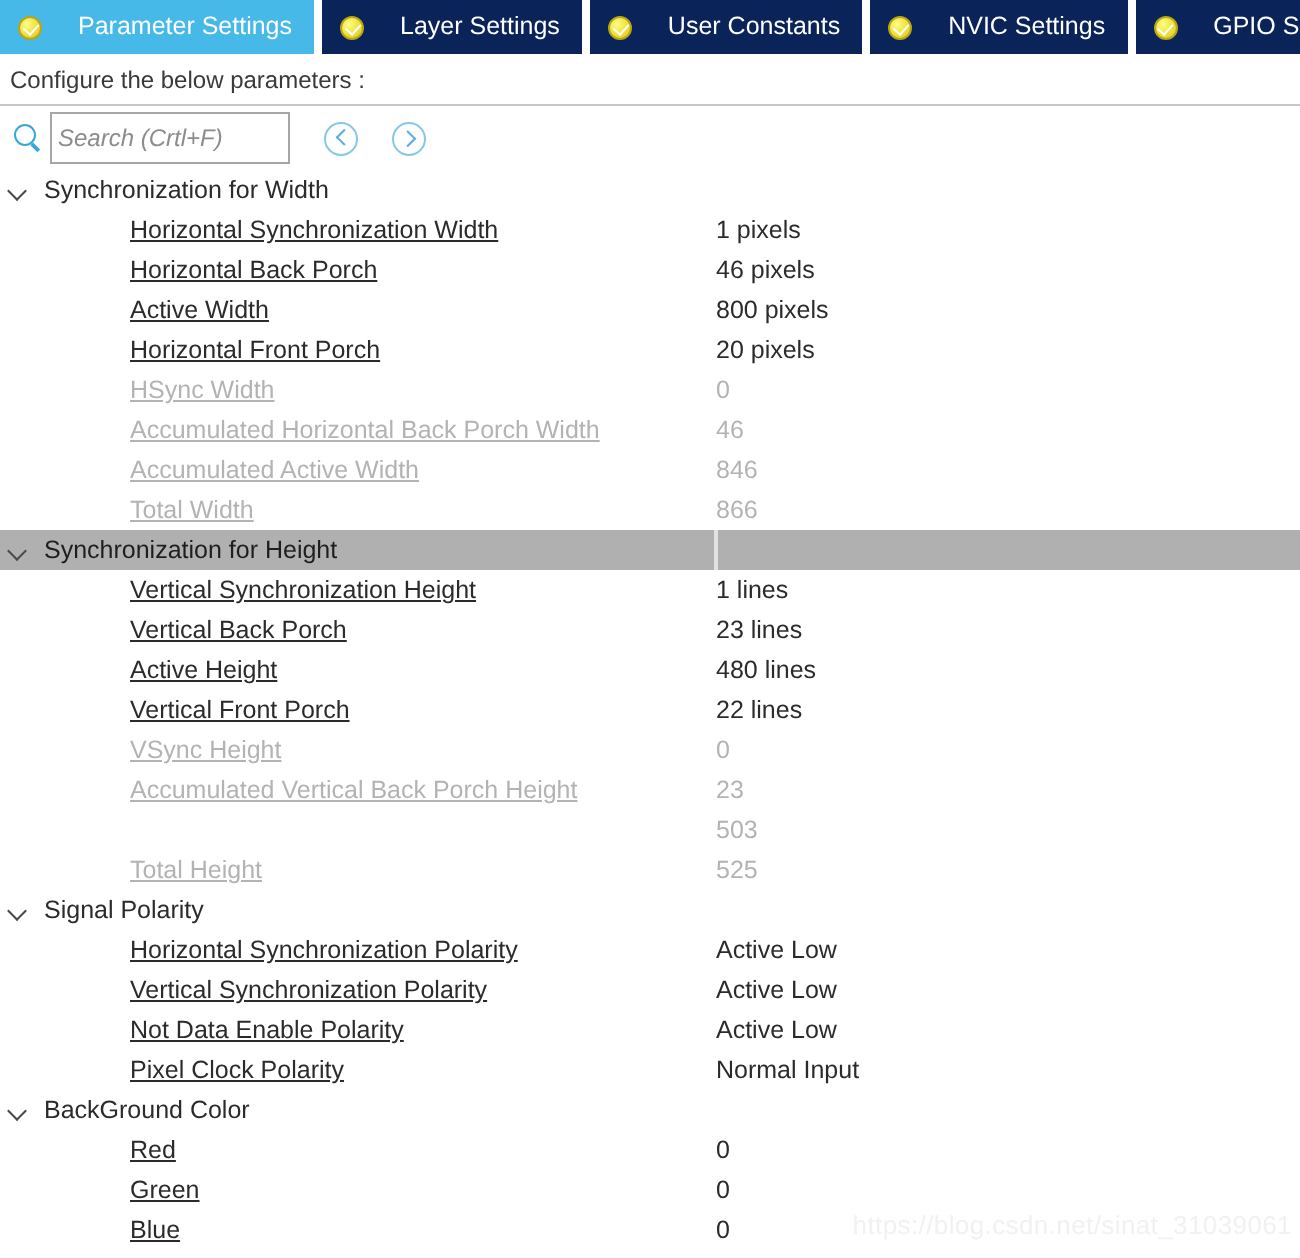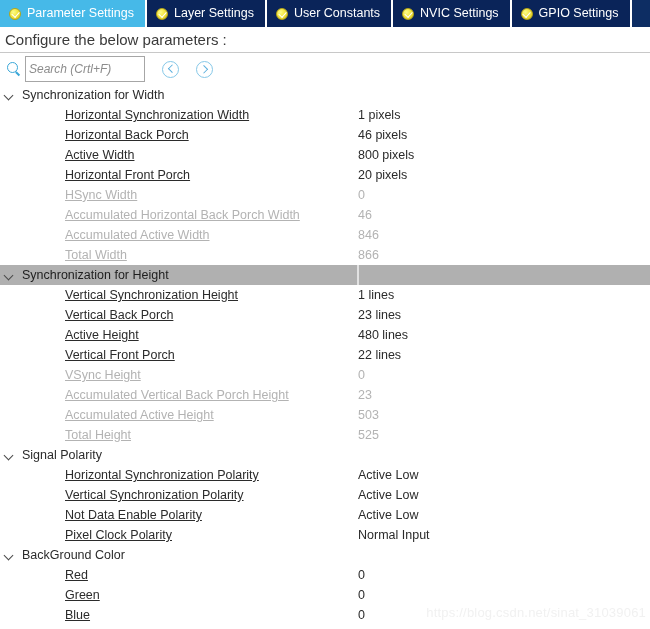--- a/index.html
+++ b/index.html
@@ -16,27 +16,27 @@
     position: relative;
     height: 27px;
     background: #0d2d63;
     display: flex;
     align-items: stretch;
     overflow: hidden;
   }
   .tab {
     display: flex;
     align-items: center;
-    gap: 6px;
+    gap: 18px;
     padding: 0 11px 0 9px;
     background: #0a2459;
     color: #ffffff;
     font-size: 12.5px;
     white-space: nowrap;
-    border-right: 2px solid #ffffff;
+    border-right: 4px solid #ffffff;
     cursor: default;
   }
   .tab.active {
     background: #46b9e8;
     color: #ffffff;
   }
   .tab-label { line-height: 27px; }
   .tickicon {
     width: 12px; height: 12px;
     border-radius: 50%;
@@ -57,21 +57,21 @@
   }
 
   
   .subheader {
     height: 26px;
     background: #ffffff;
     border-bottom: 1px solid #c8c8c8;
     display: flex;
     align-items: center;
     padding-left: 5px;
-    font-size: 15px;
+    font-size: 12px;
     color: #3a3a3a;
   }
 
   
   .searchrow {
     height: 32px;
     display: flex;
     align-items: center;
     padding-left: 6px;
     gap: 0;
@@ -284,21 +284,20 @@
       </div>
       <div class="row item disabled">
         <span class="label">VSync Height</span>
         <span class="value">0</span>
       </div>
       <div class="row item disabled">
         <span class="label">Accumulated Vertical Back Porch Height</span>
         <span class="value">23</span>
       </div>
       <div class="row item disabled">
-        <span class="label">Accumulated Active Height</span>
         <span class="value">503</span>
       </div>
       <div class="row item disabled">
         <span class="label">Total Height</span>
         <span class="value">525</span>
       </div>
       <div class="row group">
         <span class="chev"></span>
         <span class="label">Signal Polarity</span>
       </div>

